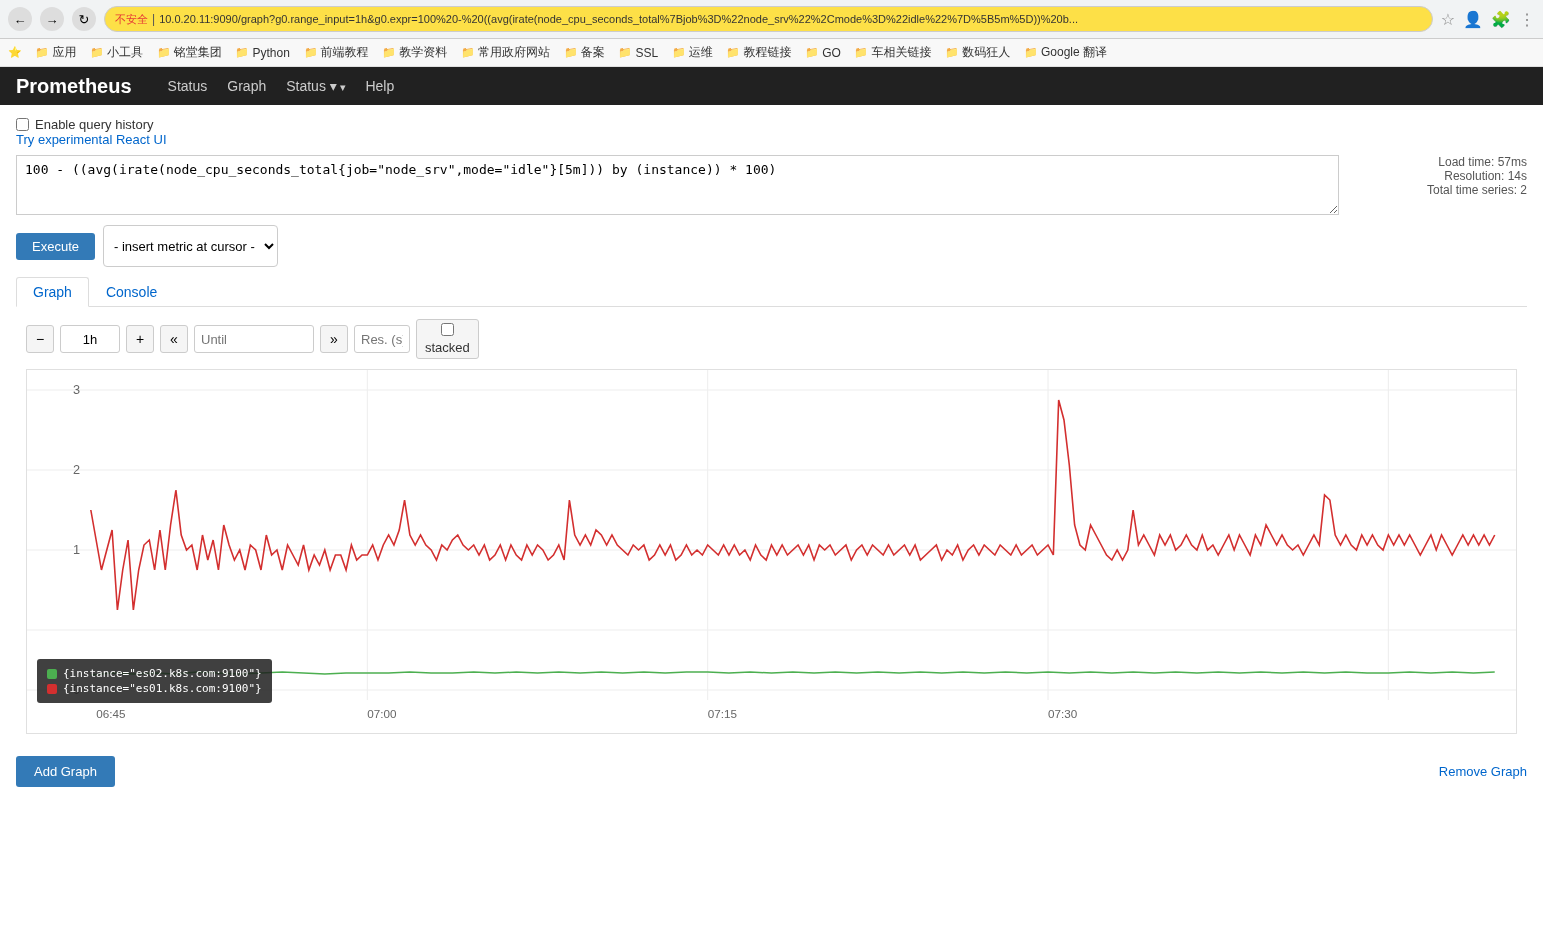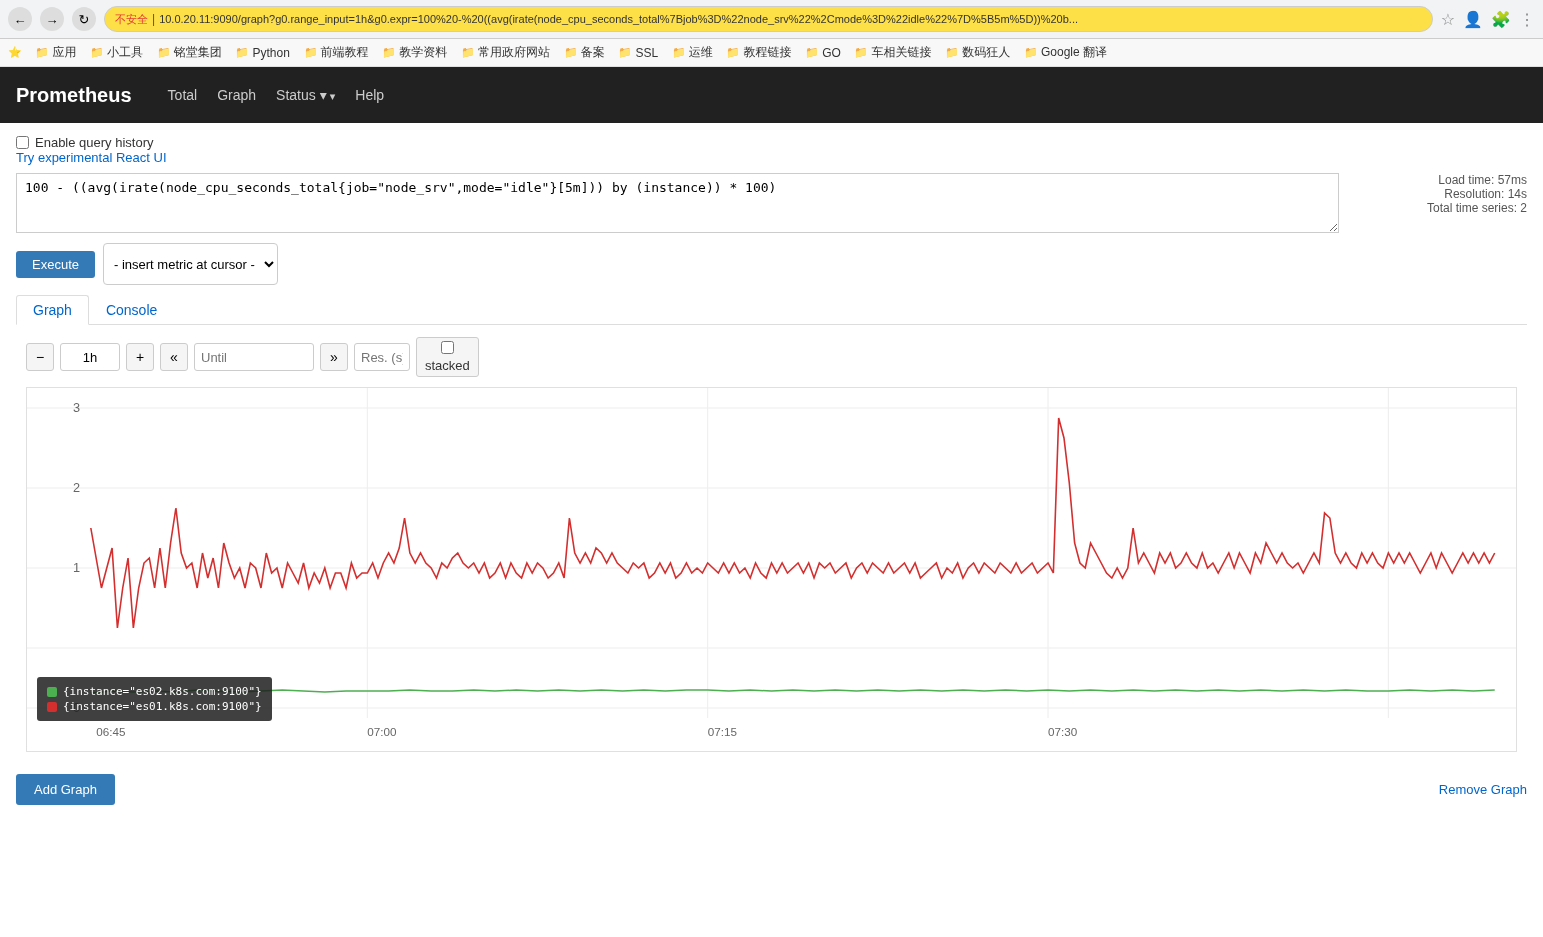--- a/index.html
+++ b/index.html
@@ -48,21 +48,21 @@
     }
     .bm-folder-icon { color: #f9a825; font-size: 11px; }
 
     
     .app-nav {
       background: #212121;
       color: #fff;
       padding: 0 16px;
       display: flex;
       align-items: center;
-      height: 56px;
+      height: 38px;
       gap: 20px;
     }
     .app-title {
       font-size: 20px;
       font-weight: bold;
       color: #fff;
       margin-right: 8px;
     }
     .nav-link {
       color: #ccc;
@@ -339,21 +339,21 @@
       <div class="bookmark-item">
         <span class="bm-folder-icon">📁</span>
         <span>Google 翻译</span>
       </div>
     </div>
 </div>
 
 <div class="app-nav">
   <span class="app-title">Prometheus</span>
   <div id="nav-links" style="display:flex;gap:4px;">
-      <span class="nav-link">Total</span>
+      <span class="nav-link">Status</span>
       <span class="nav-link">Graph</span>
       <span class="nav-link has-arrow">Status ▾</span>
       <span class="nav-link">Help</span>
     </div>
 </div>
 
 <div class="main-content">
 
   <div class="top-bar">
     <div class="enable-history">

